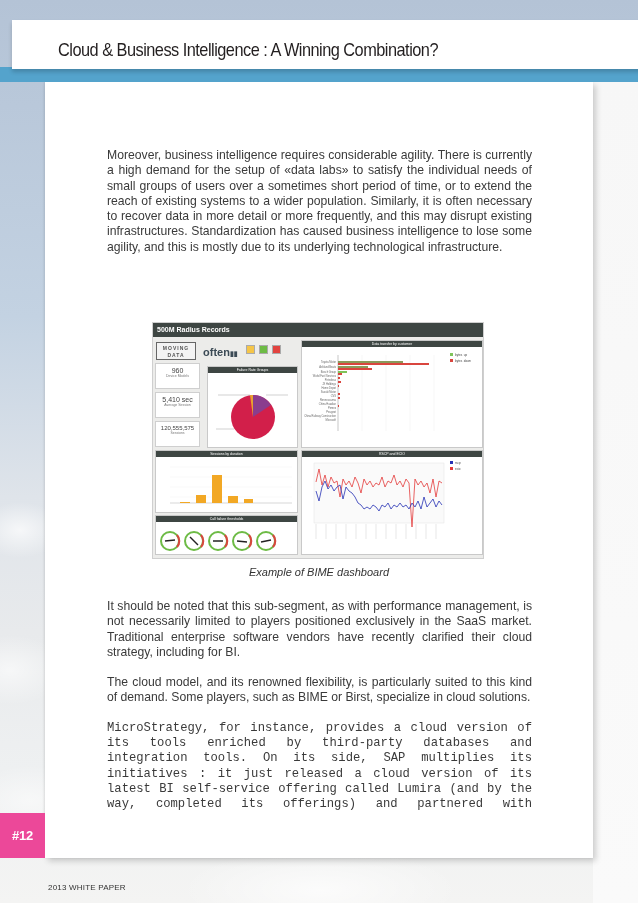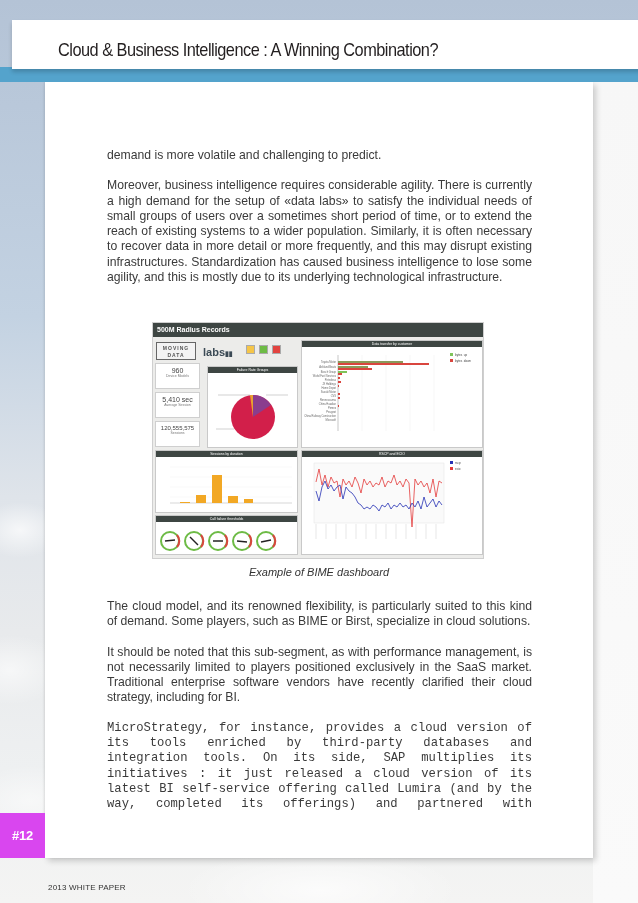--- a/index.html
+++ b/index.html
@@ -61,21 +61,21 @@
   .kpi .v { font-size:7px; margin-top:3px; }
   .kpi .l { font-size:3.5px; color:#777; }
   .logo-box { position:absolute; left:3px; top:19px; width:40px; height:18px; border:1.5px solid #666; background:#f3f3f3; text-align:center; font-size:5px; font-weight:bold; color:#555; letter-spacing:1px; line-height:7px; padding-top:2px; box-sizing:border-box;}
   .bime { position:absolute; left:50px; top:23px; font-size:11px; font-weight:bold; color:#3b4a55; }
   .sq { position:absolute; top:22px; width:9px; height:9px; border:1px solid #aaa; box-sizing:border-box; }
   .caption {
     position:absolute; left:0; width:638px; top:566px; text-align:center; z-index:2;
     font-family: "Liberation Sans", sans-serif; font-style:italic; font-size:11px; color:#333;
   }
   .page-tab {
-    position:absolute; left:0; top:813px; width:45px; height:45px; background:#d946ef; z-index:3;
+    position:absolute; left:0; top:813px; width:45px; height:45px; background:#ec4899; z-index:3;
     color:#ffffff; font-size:13px; font-weight:bold; line-height:45px; text-align:center;
     letter-spacing:-0.3px;
   }
   .footer {
     position:absolute; left:48px; top:883px; font-size:8px; color:#333; z-index:3;
     letter-spacing:0.2px;
   }
 </style>
 </head>
 <body>
@@ -85,32 +85,31 @@
 
 <div class="header">
   <div class="header-title">Cloud &amp; Business Intelligence : A Winning Combination?</div>
 </div>
 
 <div class="blue-stripe"></div>
 
 <div class="card"></div>
 
 <div class="body-text" style="top:148px;">
-  <p>demand is more volatile and challenging to predict.</p>
   <p class="p-last">Moreover, business intelligence requires considerable agility. There is currently a high demand for the setup of «data labs» to satisfy the individual needs of small groups of users over a sometimes short period of time, or to extend the reach of existing systems to a wider population. Similarly, it is often necessary to recover data in more detail or more frequently, and this may disrupt existing infrastructures. Standardization has caused business intelligence to lose some agility, and this is mostly due to its underlying technological infrastructure.</p>
 </div>
 
 <div class="figure">
   <div class="dash-title">500M Radius Records</div>
 
   <div class="logo-box">
     <div>MOVING</div>
     <div>DATA</div>
   </div>
-  <div class="bime"><span>labs</span><span style="font-size:7px;color:#3b4a55;">▮▮</span></div>
+  <div class="bime"><span>often</span><span style="font-size:7px;color:#3b4a55;">▮▮</span></div>
   <div class="sq" style="left:93px; background:#f5c548;"></div>
   <div class="sq" style="left:106px; background:#6dbb45;"></div>
   <div class="sq" style="left:119px; background:#e2433f;"></div>
 
   <div class="kpi" style="top:40px; height:26px;">
     <div class="v">960</div>
     <div class="l">Device Models</div>
   </div>
   <div class="kpi" style="top:69px; height:26px;">
     <div class="v">5,410 sec</div>
@@ -250,19 +249,19 @@
       <text x="153" y="7" font-size="3" fill="#444">rscp</text>
       <rect x="148" y="10" width="3" height="3" fill="#e33a3a"></rect>
       <text x="153" y="13" font-size="3" fill="#444">ecio</text>
     </svg>
   </div>
 </div>
 
 <div class="caption">Example of BIME dashboard</div>
 
 <div class="body-text" style="top:599px;">
+  <p class="p-last">It should be noted that this sub-segment, as with performance management, is not necessarily limited to players positioned exclusively in the SaaS market. Traditional enterprise software vendors have recently clarified their cloud strategy, including for BI.</p>
   <p class="p-last">The cloud model, and its renowned flexibility, is particularly suited to this kind of demand. Some players, such as BIME or Birst, specialize in cloud solutions.</p>
-  <p class="p-last">It should be noted that this sub-segment, as with performance management, is not necessarily limited to players positioned exclusively in the SaaS market. Traditional enterprise software vendors have recently clarified their cloud strategy, including for BI.</p>
   <p class="p-last" style="text-align-last:justify;font-family:Liberation Mono, monospace;">MicroStrategy, for instance, provides a cloud version of its tools enriched by third-party databases and integration tools. On its side, SAP multiplies its initiatives : it just released a cloud version of its latest BI self-service offering called Lumira (and by the way, completed its offerings) and partnered with</p>
 </div>
 
 <div class="page-tab">#12</div>
 <div class="footer">2013 WHITE PAPER</div>
 
 </body></html>

